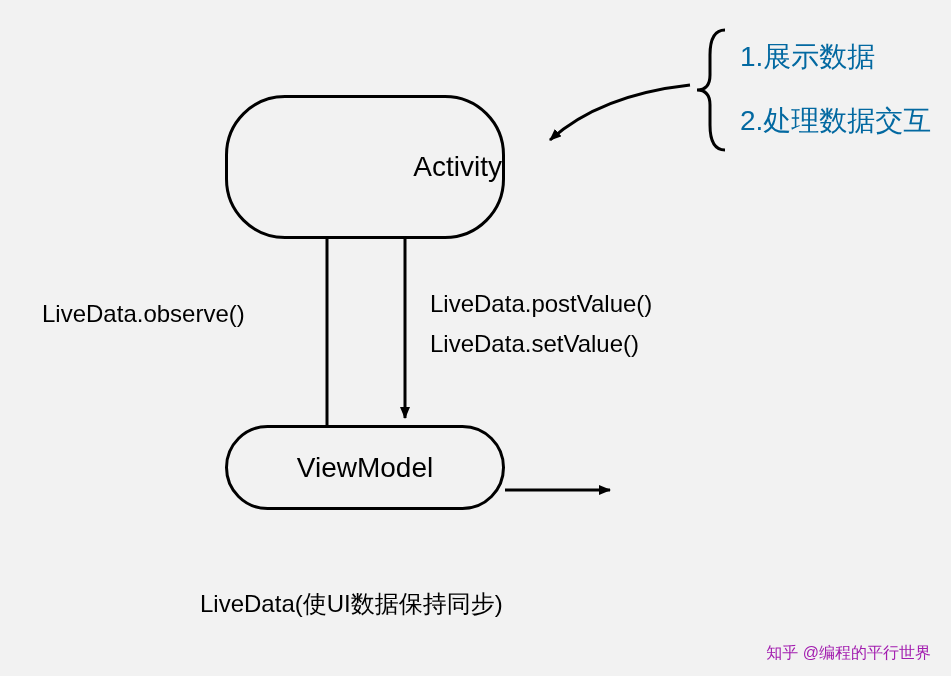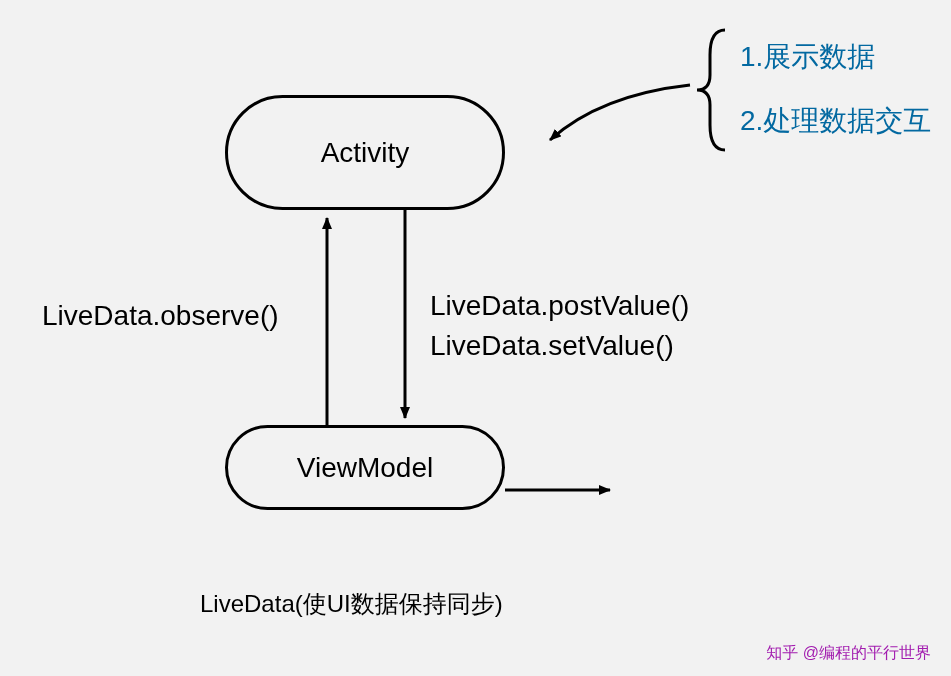--- a/index.html
+++ b/index.html
@@ -25,21 +25,21 @@
       border-radius: 60px;
       display: flex;
       align-items: center;
       justify-content: center;
       font-size: 28px;
       color: #000;
       background: #f2f2f2;
     }
     .label {
       position: absolute;
-      font-size: 28px;
+      font-size: 24px;
       color: #000;
       white-space: nowrap;
     }
     .caption {
       position: absolute;
       font-size: 24px;
       color: #000;
     }
     .watermark {
       position: absolute;
@@ -78,21 +78,21 @@
 
     <line x1="405" y1="208" x2="405" y2="418" stroke="#000" stroke-width="3" marker-end="url(#arrow)"></line>
 
     <line x1="505" y1="490" x2="610" y2="490" stroke="#000" stroke-width="3" marker-end="url(#arrow)"></line>
 
     <path d="M 690 85 Q 600 95 550 140" stroke="#000" stroke-width="3" fill="none" marker-end="url(#arrow)"></path>
 
     <path d="M 725 30 Q 710 30 710 55 L 710 75 Q 710 90 697 90 Q 710 90 710 105 L 710 125 Q 710 150 725 150" stroke="#000" stroke-width="3" fill="none"></path>
   </svg>
 
-  <div class="node" style="left:225px; top:95px; width:280px; height:115px;">
+  <div class="node" style="left:225px; top:95px; width:280px; height:144px;justify-content:flex-end;">
     <span>Activity</span>
   </div>
 
   <div class="node" style="left:225px; top:425px; width:280px; height:85px;">
     <span>ViewModel</span>
   </div>
 
   <div class="label" style="left:42px; top:300px;">LiveData.observe()</div>
 
   <div class="label" style="left:430px; top:290px;">LiveData.postValue()</div>

